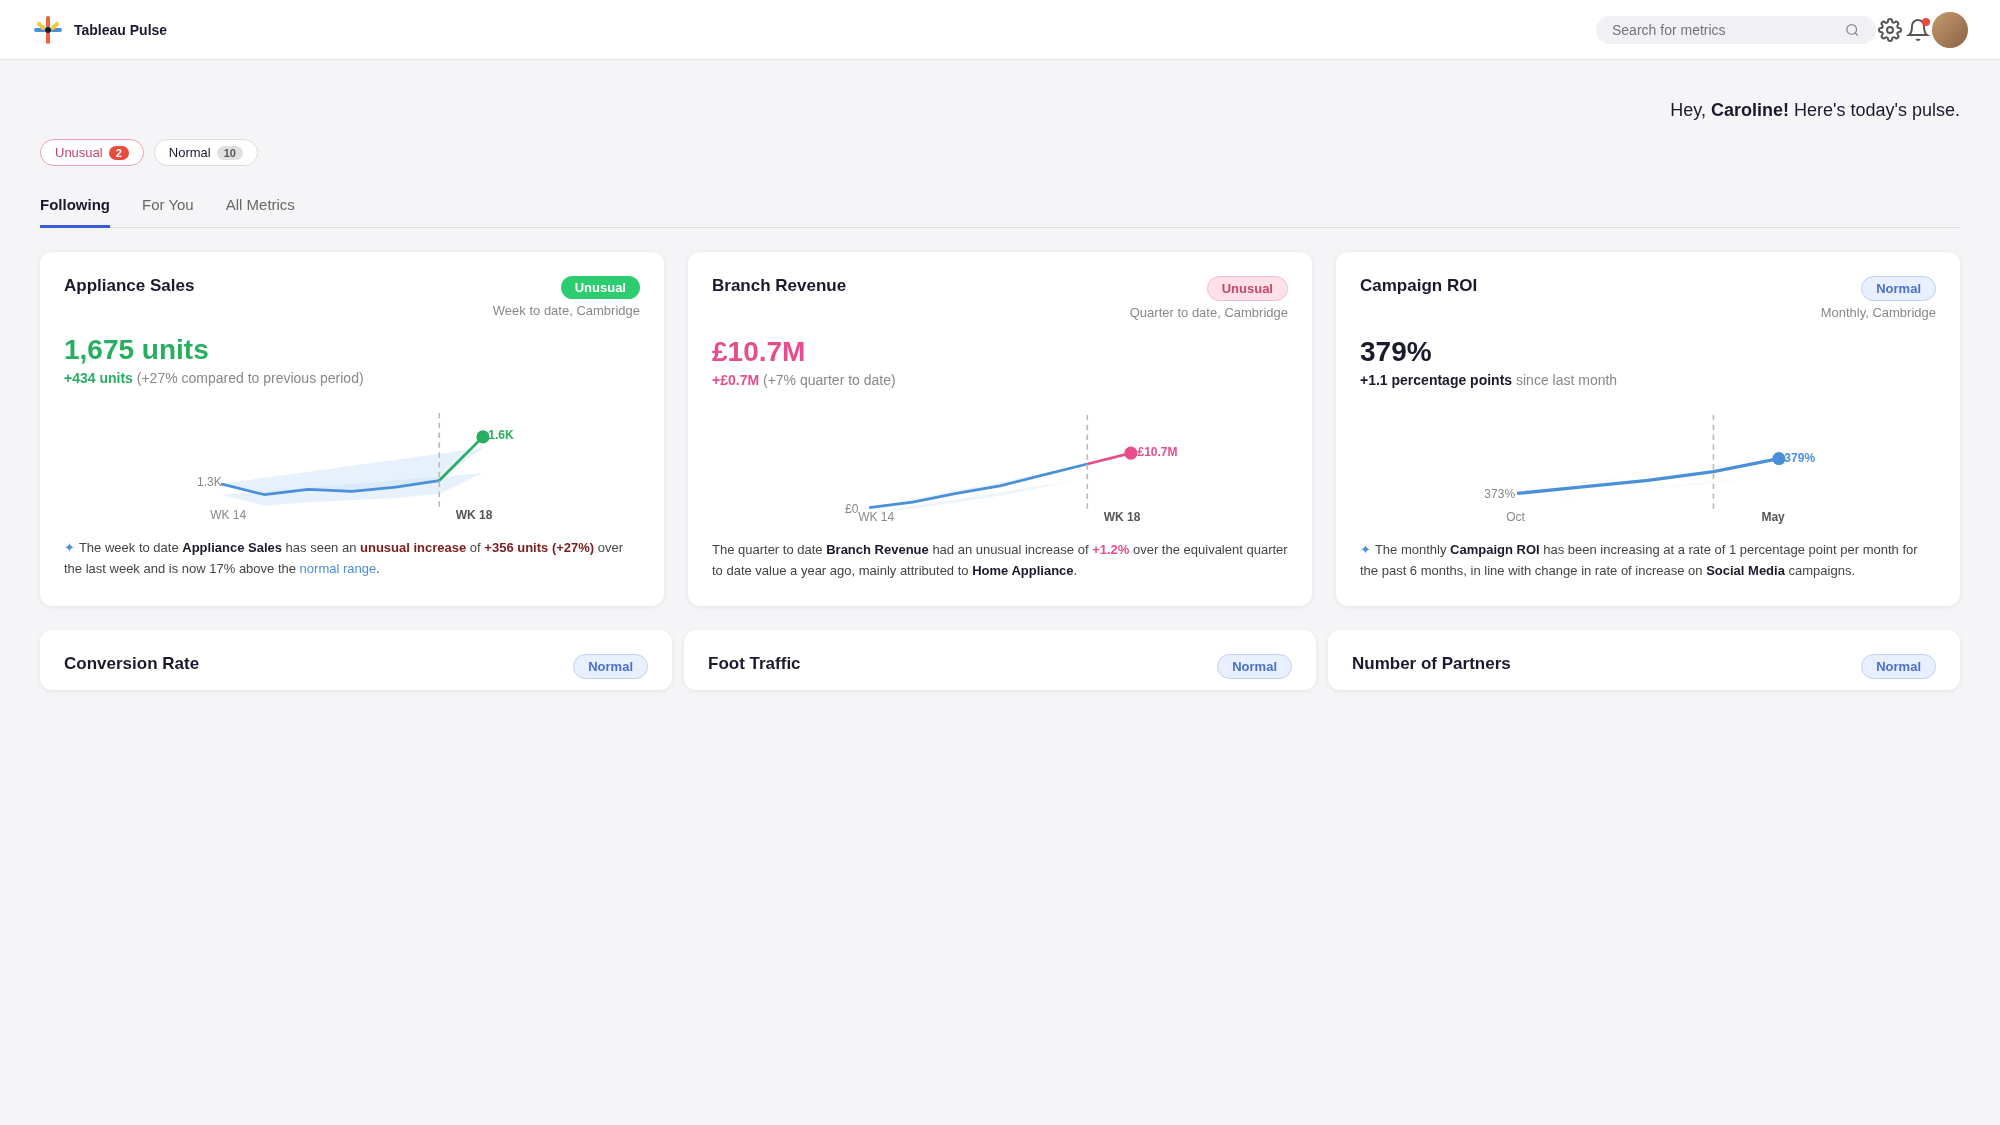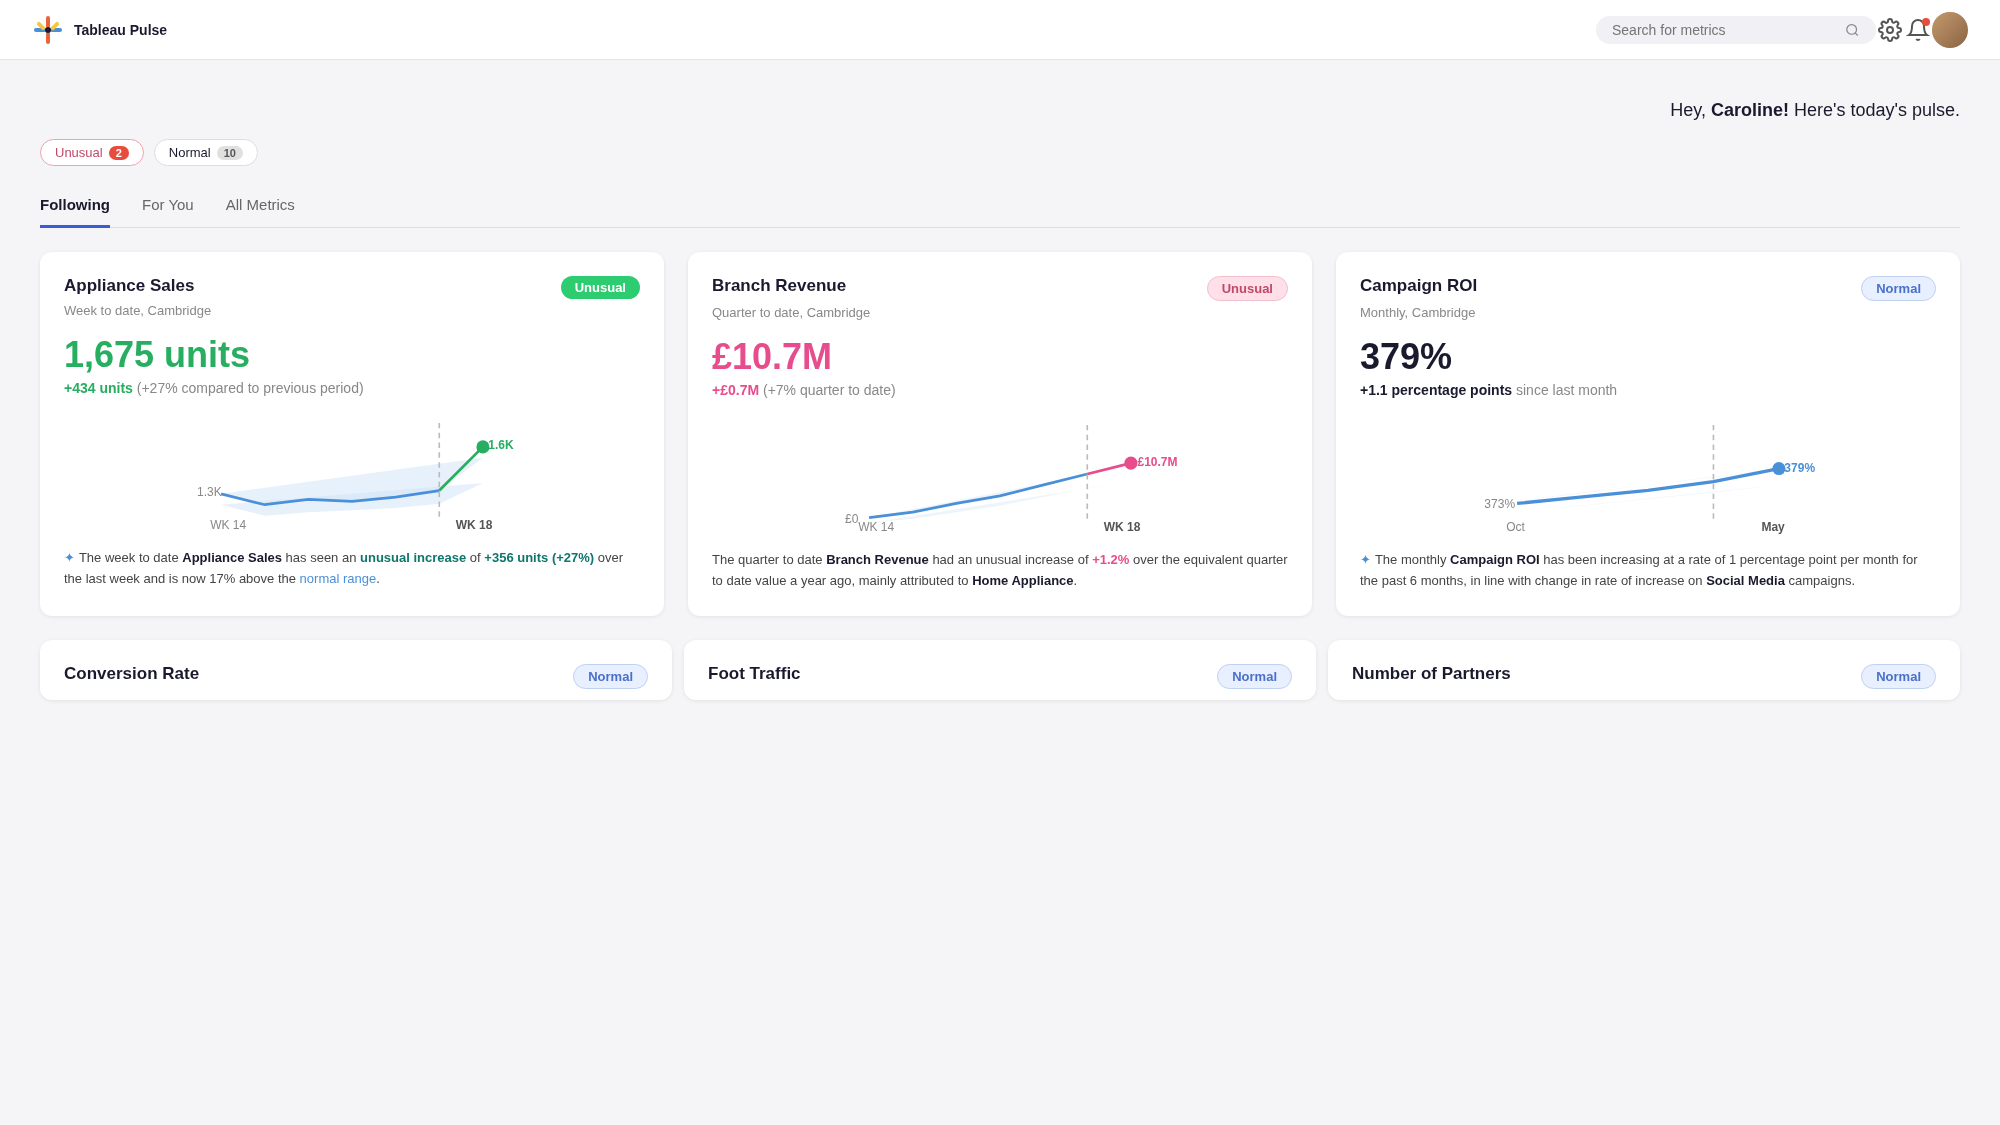--- a/index.html
+++ b/index.html
@@ -77,45 +77,45 @@
     }
 
     .card {
       background: #fff;
       border-radius: 12px;
       padding: 24px;
       box-shadow: 0 1px 4px rgba(0,0,0,0.08);
     }
     .card-header { display: flex; justify-content: space-between; align-items: flex-start; margin-bottom: 4px; }
     .card-title { font-size: 17px; font-weight: 700; color: #1a1a2e; }
-    .card-subtitle { font-size: 13px; color: #888; margin-bottom: 16px; }
+    .card-subtitle { font-size: 13px; color: #888; margin-bottom: 16px; text-align: right; }
     .badge {
       border-radius: 20px; padding: 4px 14px; font-size: 13px; font-weight: 600;
     }
     .badge.unusual-green { background: #2ecc71; color: #fff; }
     .badge.unusual-pink { background: #ffe0e8; color: #c0496a; border: 1px solid #f0c0cc; }
     .badge.normal-blue { background: #e8f0ff; color: #4a70c9; border: 1px solid #c0d0f0; }
 
-    .metric-value { font-size: 36px; font-weight: 700; margin-bottom: 4px; }
+    .metric-value { font-size: 28px; font-weight: 700; margin-bottom: 4px; }
     .metric-value.green { color: #27ae60; }
     .metric-value.pink { color: #e74c8c; }
     .metric-value.dark { color: #1a1a2e; }
     .metric-change { font-size: 14px; color: #888; margin-bottom: 16px; }
     .metric-change strong { color: #27ae60; }
     .metric-change strong.pink { color: #e74c8c; }
     .metric-change strong.dark { color: #1a1a2e; }
 
     
     .chart-container { position: relative; height: 120px; margin-bottom: 16px; }
     svg.chart { width: 100%; height: 100%; }
 
     
     .insight { font-size: 13px; color: #444; line-height: 1.6; }
     .insight .ai { color: #4a90d9; margin-right: 4px; }
-    .insight .highlight-green { color: #0f766e; font-weight: 600; text-align: right; }
+    .insight .highlight-green { color: #7f1d1d; font-weight: 600; text-align: right; }
     .insight .highlight-pink { color: #e74c8c; font-weight: 600; }
     .insight .highlight-link { color: #4a90d9; }
     .insight strong { font-weight: 700; color: #1a1a2e; }
 
     
     .cards-grid-bottom {
       display: grid;
       grid-template-columns: repeat(3, 1fr);
       gap: 12px;
       margin-top: 24px;

